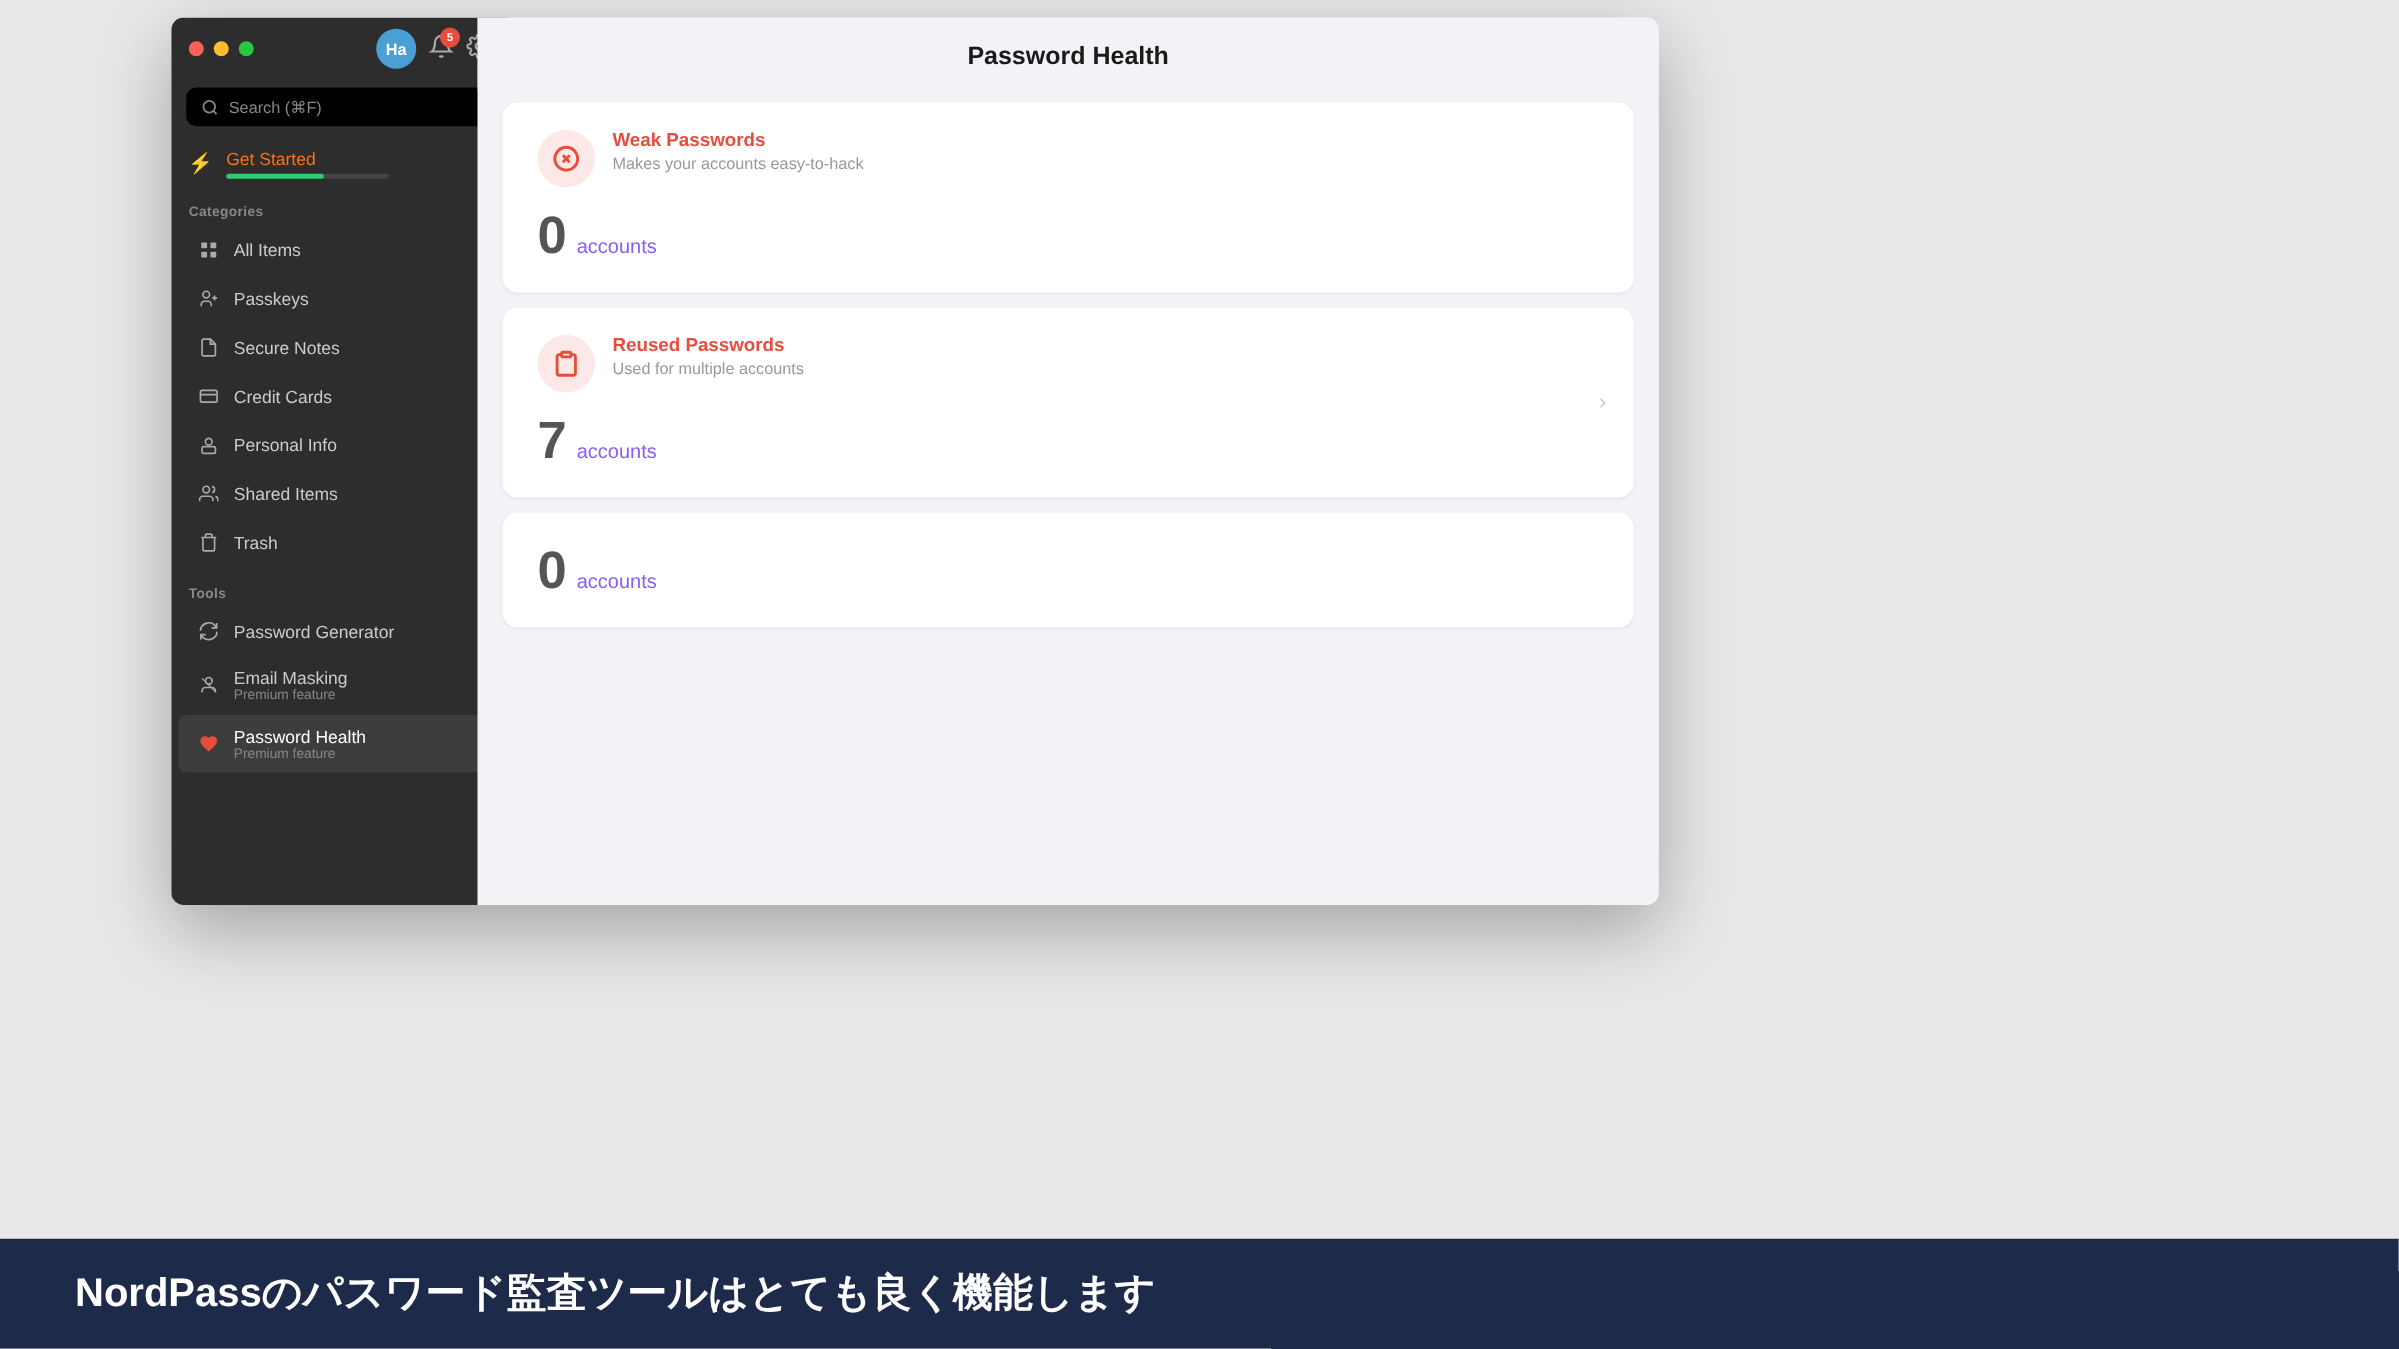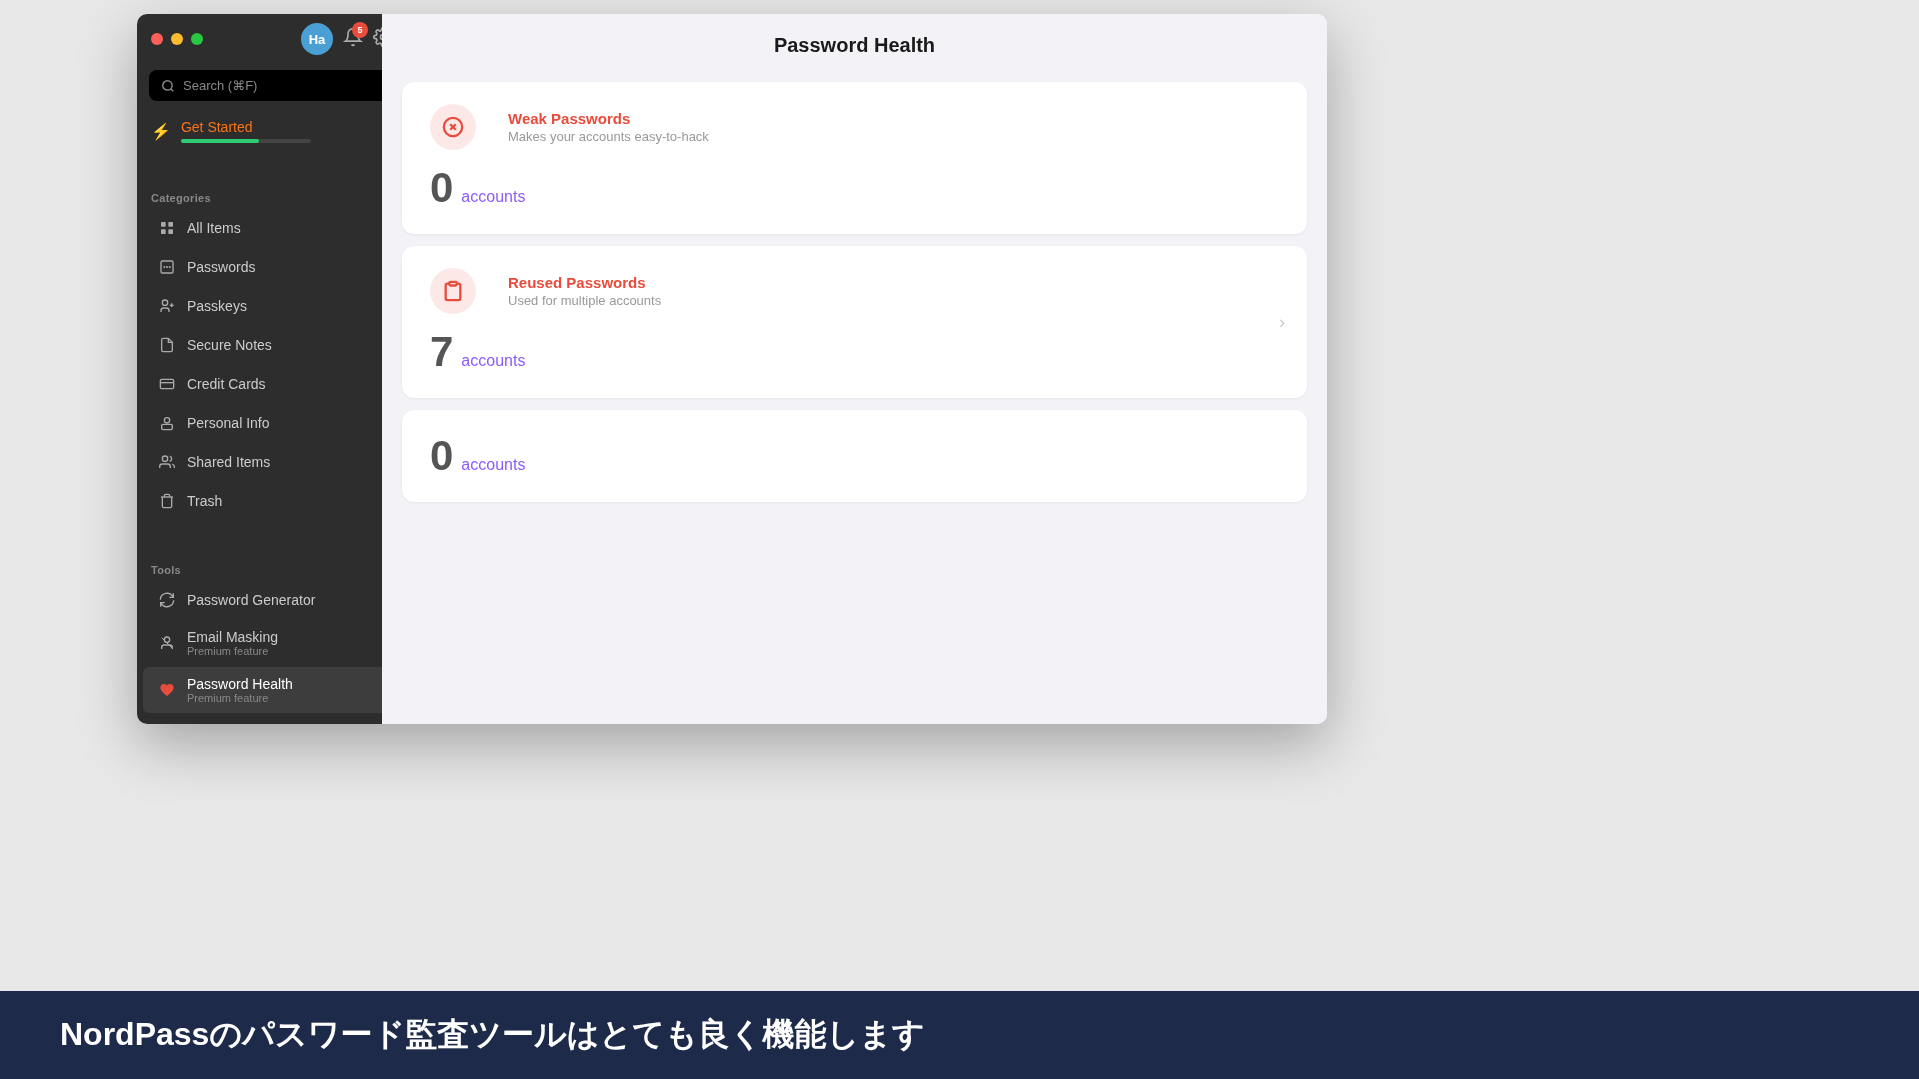--- a/index.html
+++ b/index.html
@@ -153,21 +153,20 @@
     .section-header {
       display: flex;
       align-items: center;
       justify-content: space-between;
       padding: 6px 14px 4px;
       color: #888;
       font-size: 11px;
       font-weight: 600;
       text-transform: none;
       letter-spacing: 0.3px;
-      margin-top: 28px;
     }
 
     .nav-item {
       display: flex;
       align-items: center;
       gap: 10px;
       padding: 9px 14px;
       cursor: pointer;
       border-radius: 6px;
       margin: 1px 6px;
@@ -232,22 +231,22 @@
       background: #fff;
       border-radius: 12px;
       padding: 22px 28px;
       box-shadow: 0 1px 3px rgba(0,0,0,0.06);
       position: relative;
       cursor: pointer;
     }
 
     .card-top {
       display: flex;
-      align-items: center;
-      gap: 32px;
+      align-items: flex-start;
+      gap: 14px;
       margin-bottom: 14px;
     }
 
     .card-icon {
       width: 46px;
       height: 46px;
       border-radius: 50%;
       display: flex;
       align-items: center;
       justify-content: center;
@@ -388,31 +387,20 @@
       <div class="nav-item">
         <div class="nav-icon">
           <svg width="16" height="16" viewBox="0 0 24 24" fill="currentColor">
               <rect x="3" y="3" width="7" height="7" rx="1"></rect>
               <rect x="14" y="3" width="7" height="7" rx="1"></rect>
               <rect x="3" y="14" width="7" height="7" rx="1"></rect>
               <rect x="14" y="14" width="7" height="7" rx="1"></rect>
             </svg>
         </div>
         <span>All Items</span>
-      </div>
-      <div class="nav-item">
-        <div class="nav-icon">
-          <svg width="16" height="16" viewBox="0 0 24 24" fill="none" stroke="currentColor" stroke-width="2">
-              <rect x="3" y="3" width="18" height="18" rx="2"></rect>
-              <line x1="8" y1="12" x2="8" y2="12" stroke-width="3" stroke-linecap="round"></line>
-              <line x1="12" y1="12" x2="12" y2="12" stroke-width="3" stroke-linecap="round"></line>
-              <line x1="16" y1="12" x2="16" y2="12" stroke-width="3" stroke-linecap="round"></line>
-            </svg>
-        </div>
-        <span>Passwords</span>
       </div>
       <div class="nav-item">
         <div class="nav-icon">
           <svg width="16" height="16" viewBox="0 0 24 24" fill="none" stroke="currentColor" stroke-width="2">
               <circle cx="9" cy="7" r="4"></circle>
               <path d="M3 21v-2a4 4 0 0 1 4-4h4a4 4 0 0 1 4 4v2"></path>
               <line x1="19" y1="8" x2="19" y2="14"></line>
               <line x1="22" y1="11" x2="16" y2="11"></line>
             </svg>
         </div>

